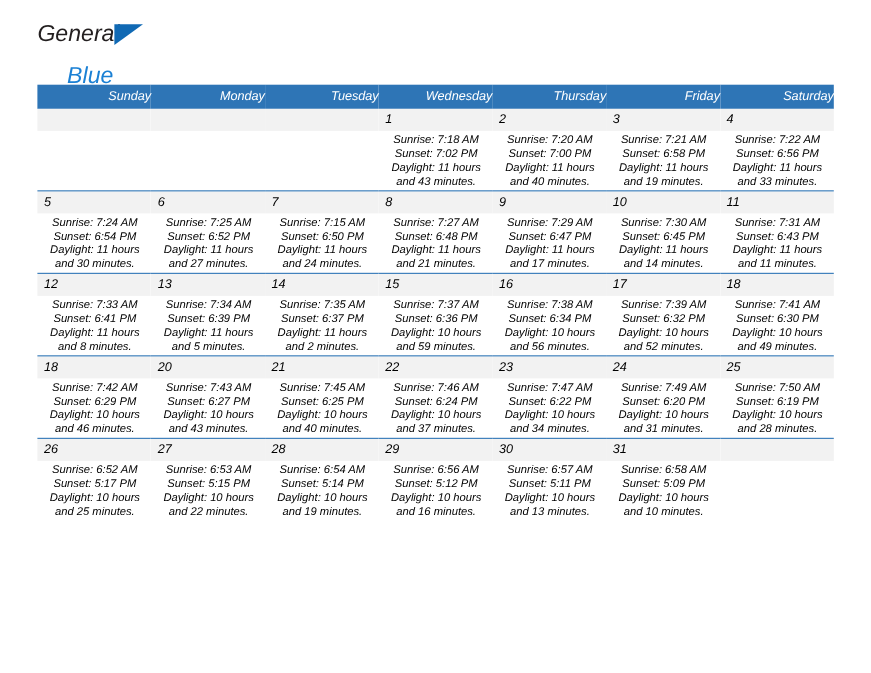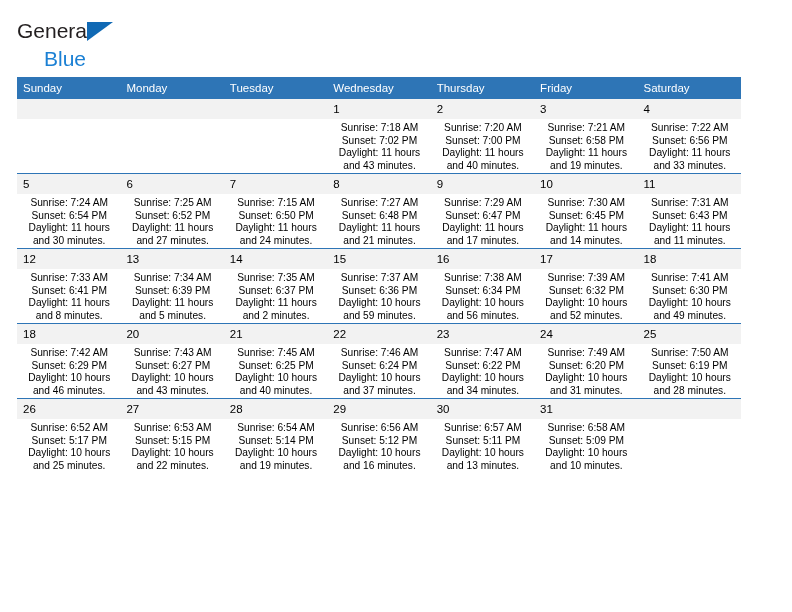--- a/index.html
+++ b/index.html
@@ -12,21 +12,22 @@
     background: #ffffff;
     font-family: "Liberation Sans", sans-serif;
     color: #000000;
     overflow: hidden;
   }
   .page {
     position: relative;
     width: 724px;
     height: 612px;
     box-sizing: border-box;
-    padding: 0 17px;
+    padding: 0 34px;
+    font-style: italic;
   }
 
   
   .header {
     position: relative;
     height: 74px;
     display: flex;
     align-items: flex-start;
     justify-content: space-between;
   }
@@ -50,21 +51,21 @@
     left: 70px;
     top: 2px;
     width: 0;
     height: 0;
     border-left: 26px solid #1069b4;
     border-bottom: 19px solid transparent;
   }
   .brand-bottom {
     display: block;
     margin-left: 27px;
-    margin-top: 6px;
+    margin-top: 16px;
     font-size: 21px;
     line-height: 22px;
     color: #1b80d4;
     font-family: "Liberation Sans", sans-serif;
   }
   .titles {
     margin-top: 18px;
     text-align: right;
   }
   .cal-title {
@@ -86,21 +87,21 @@
     width: 724px;
     border-collapse: collapse;
     table-layout: fixed;
     margin-top: 3px;
   }
   .calendar th {
     background: #2e75b6;
     color: #ffffff;
     font-weight: normal;
     font-size: 11.5px;
-    text-align: left;
+    text-align: right;
     padding: 5px 0 5px 6px;
     height: 10px;
     border: none;
   }
   .calendar td {
     width: 103.4px;
     height: 74px;
     vertical-align: top;
     padding: 0;
     border: none;

